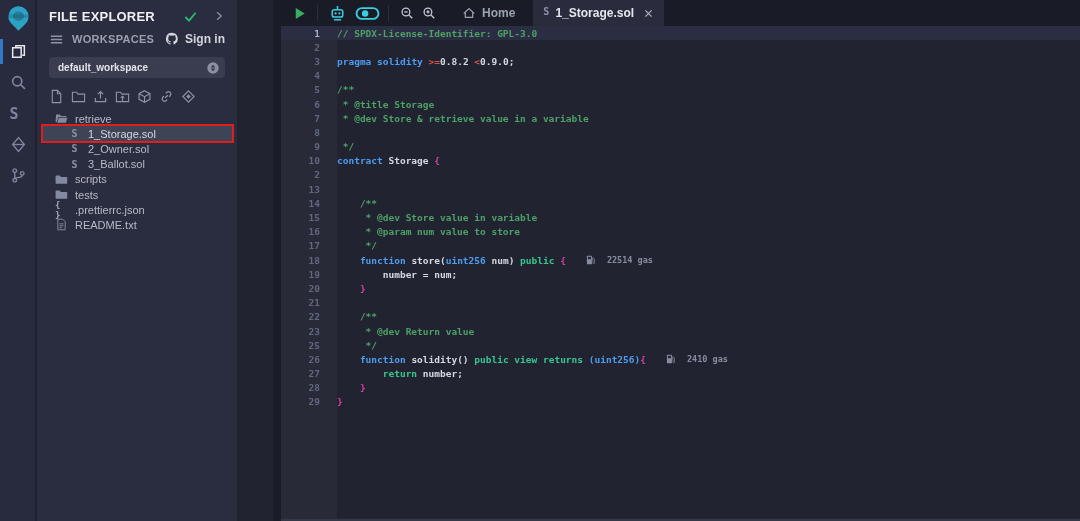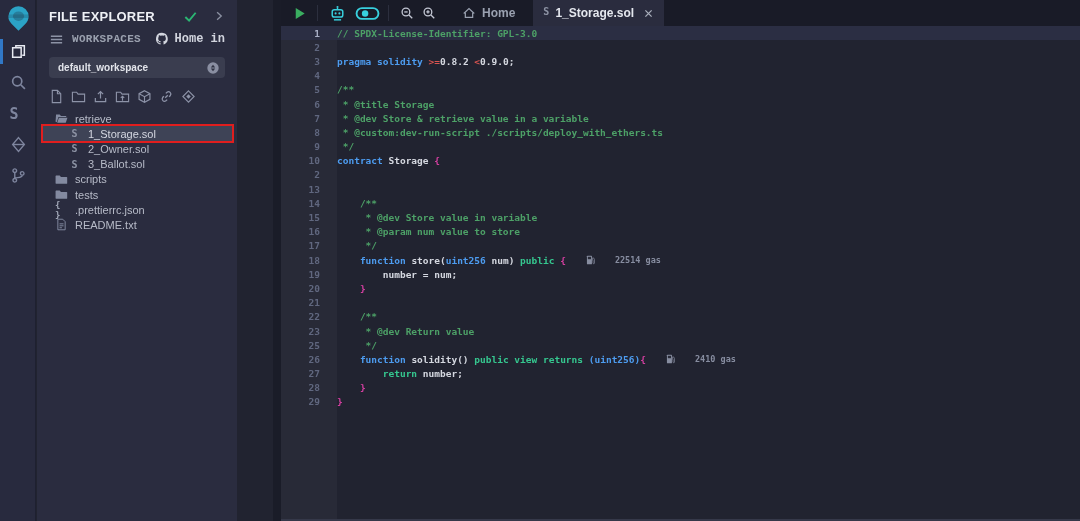--- a/index.html
+++ b/index.html
@@ -20,21 +20,21 @@
   .act-item.active::before{content:'';position:absolute;left:0;top:3px;bottom:3px;width:3px;background:#3178c6;}
   .act-item .i{width:17px;height:17px;}
   .act-item .s-glyph{font:bold 15px "DejaVu Sans Mono",monospace;}
 
   
   .file-panel{position:absolute;left:37px;top:0;width:200px;height:521px;background:#2a2c3f;color:#c6cad6;}
   .fe-header{display:flex;align-items:center;height:22px;margin-top:5px;padding:0 12px;}
   .fe-title{flex:1;font-size:13px;font-weight:bold;color:#eef0f5;letter-spacing:.2px;}
   .fe-header .check{width:15px;height:15px;color:var(--check);margin-right:15px;cursor:pointer;}
   .fe-header .chev{width:12px;height:12px;color:#8b91a2;cursor:pointer;}
-  .fe-workspaces{display:flex;align-items:center;height:24px;padding:0 12px;gap:8px;font-family:Liberation Mono, monospace;}
+  .fe-workspaces{display:flex;align-items:center;height:24px;padding:0 12px;gap:8px;}
   .fe-workspaces .ham{width:15px;height:15px;color:#8d93a6;cursor:pointer;}
   .ws-label{flex:1;font-size:11px;font-weight:bold;color:#9aa0ae;letter-spacing:.3px;}
   .signin{display:flex;align-items:center;gap:5px;background:none;border:none;color:#d2d5de;font-family:inherit;font-size:12px;font-weight:bold;cursor:pointer;}
   .signin .gh{width:16px;height:16px;}
   .ws-select{margin:6px 12px 0;height:21px;background:#3a3d4f;border-radius:4px;display:flex;align-items:center;padding:0 5px 0 9px;font-size:10px;font-weight:bold;color:#e2e4ea;cursor:pointer;}
   .ws-select .stepper{width:14px;height:14px;margin-left:auto;}
   .fe-actions{margin:11px 12px 0;display:flex;gap:7px;color:#8d93a8;}
   .fe-act{background:none;border:none;color:inherit;width:15px;height:15px;padding:0;cursor:pointer;}
   .fe-act svg{width:15px;height:15px;display:block;}
 
@@ -75,21 +75,21 @@
   .editor{position:absolute;left:0;top:26px;right:0;bottom:0;background:#212330;overflow:hidden;cursor:text;}
   .gutter-bg{position:absolute;left:0;top:0;bottom:2px;width:56px;background:#282a37;}
   .code-wrap{position:absolute;left:0;top:0;right:0;}
   .code-line{position:relative;height:14.2px;display:flex;align-items:center;}
   .code-line.current{background:#2b2e43;}
   .ln{width:39px;flex-shrink:0;text-align:right;color:#60677f;font:bold 9.5px "DejaVu Sans Mono",monospace;}
   .code-line.current .ln{color:#a9b0c6;}
   .code-text{white-space:pre;padding-left:17px;font:bold 9.5px "DejaVu Sans Mono",monospace;color:var(--plain);}
   .tk-c{color:var(--cm);} .tk-k{color:var(--kw);} .tk-o{color:var(--op);}
   .tk-p{color:var(--plain);} .tk-g{color:var(--gk);} .tk-m{color:var(--mg);}
-  .gas{margin-left:20px;display:inline-flex;align-items:flex-start;gap:20px;color:#878da0;font:bold 8.5px "DejaVu Sans Mono",monospace;white-space:nowrap;}
+  .gas{margin-left:20px;display:inline-flex;align-items:flex-start;gap:12px;color:#878da0;font:bold 8.5px "DejaVu Sans Mono",monospace;white-space:nowrap;}
   .gas .gas-i{width:9px;height:10px;display:inline-flex;}
   .hscroll{position:absolute;left:0;right:0;bottom:0;height:2px;background:#353849;cursor:pointer;}
 
   .i{display:inline-flex;}
   .i svg{width:100%;height:100%;display:block;}
 </style>
 </head>
 <body>
 
 <div class="app">
@@ -165,21 +165,21 @@
             <path d="M2 4.5h12M2 8h12M2 11.5h12"></path>
           </svg>
         </span>
       <span class="ws-label">WORKSPACES</span>
       <button class="signin">
         <span class="i gh">
             <svg viewBox="0 0 16 16" fill="currentColor">
               <path d="M8 1.8a6 6 0 0 0-1.9 11.7c.3.05.4-.13.4-.3v-1.1c-1.7.37-2-.8-2-.8-.28-.7-.67-.9-.67-.9-.55-.37.04-.36.04-.36.6.04.93.62.93.62.54.92 1.4.65 1.76.5.05-.4.2-.66.38-.81-1.33-.15-2.73-.67-2.73-2.97 0-.66.23-1.2.62-1.62-.06-.15-.27-.76.06-1.58 0 0 .5-.16 1.65.62a5.7 5.7 0 0 1 3 0c1.14-.78 1.64-.62 1.64-.62.33.82.12 1.43.06 1.58.39.42.62.96.62 1.62 0 2.3-1.4 2.82-2.74 2.97.21.18.4.55.4 1.1v1.65c0 .17.1.36.4.3A6 6 0 0 0 8 1.8z"></path>
             </svg>
           </span>
-        <span>Home in</span>
+        <span>Sign in</span>
       </button>
     </div>
     <div class="ws-select">
       <span>default_workspace</span>
       <span class="i stepper">
           <svg viewBox="0 0 16 16">
             <circle cx="8" cy="8" r="6.5" fill="#8a8fa2"></circle>
             <path d="M8 4.4 10.5 7.3H5.5z" fill="#2f3242"></path>
             <path d="M8 11.6 5.5 8.7h5z" fill="#2f3242"></path>
           </svg>
@@ -379,21 +379,20 @@
           <div class="code-line">
             <span class="ln">6</span>
             <span class="code-text"><span class="tk-c"> * @title Storage</span></span>
           </div>
           <div class="code-line">
             <span class="ln">7</span>
             <span class="code-text"><span class="tk-c"> * @dev Store &amp; retrieve value in a variable</span></span>
           </div>
           <div class="code-line">
             <span class="ln">8</span>
-            <span class="code-text"><span class="tk-c"> * @custom:dev-run-script ./scripts/deploy_with_ethers.ts</span></span>
           </div>
           <div class="code-line">
             <span class="ln">9</span>
             <span class="code-text"><span class="tk-c"> */</span></span>
           </div>
           <div class="code-line">
             <span class="ln">10</span>
             <span class="code-text"><span class="tk-k">contract</span><span class="tk-p"> Storage </span><span class="tk-m">{</span></span>
           </div>
           <div class="code-line">

